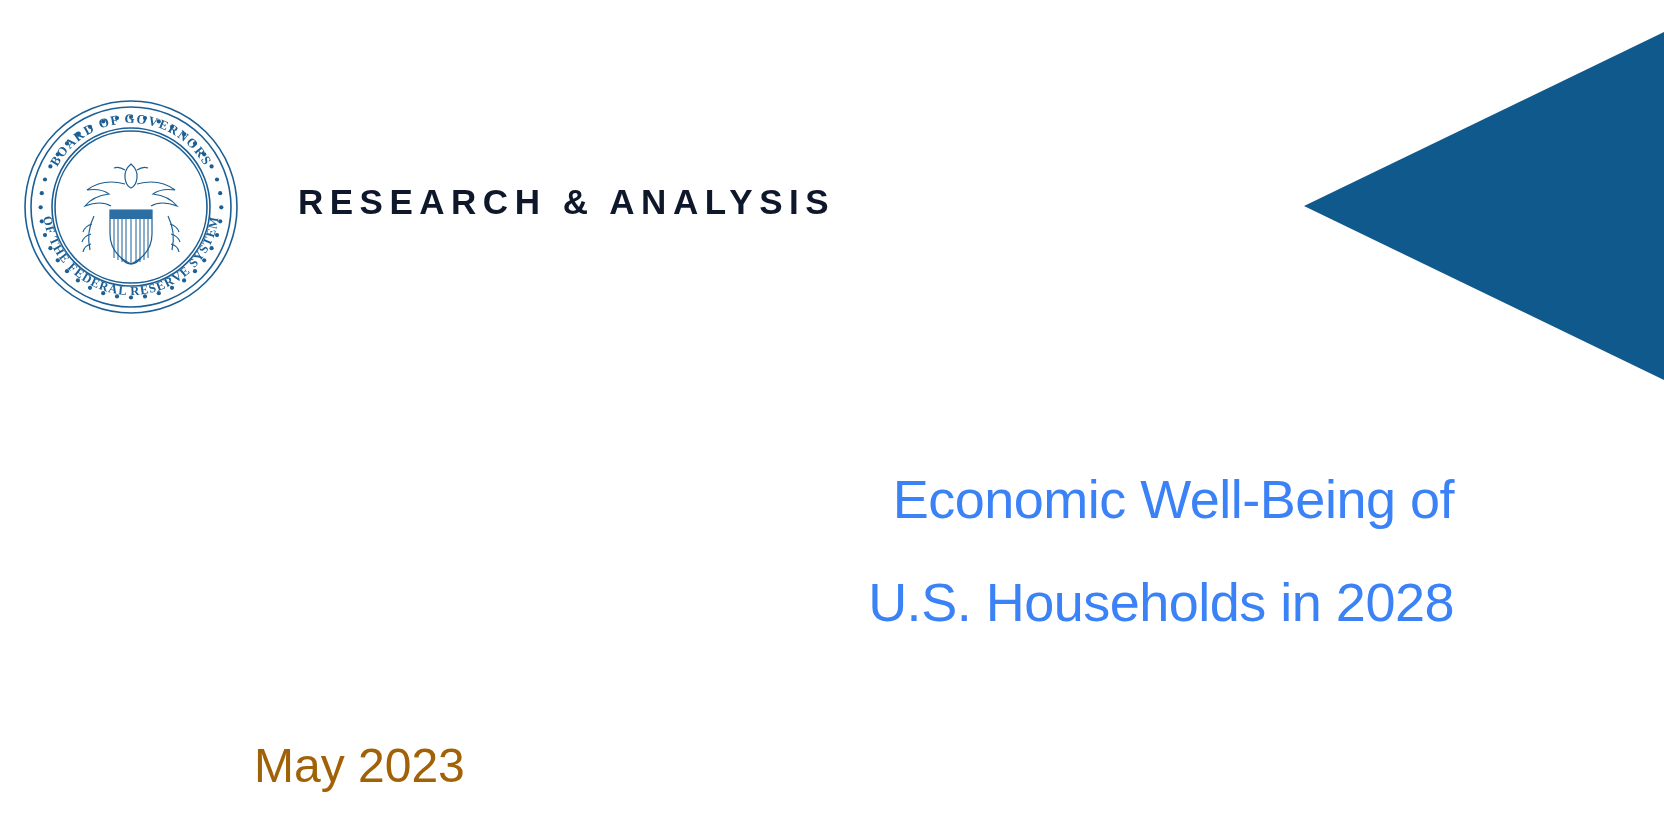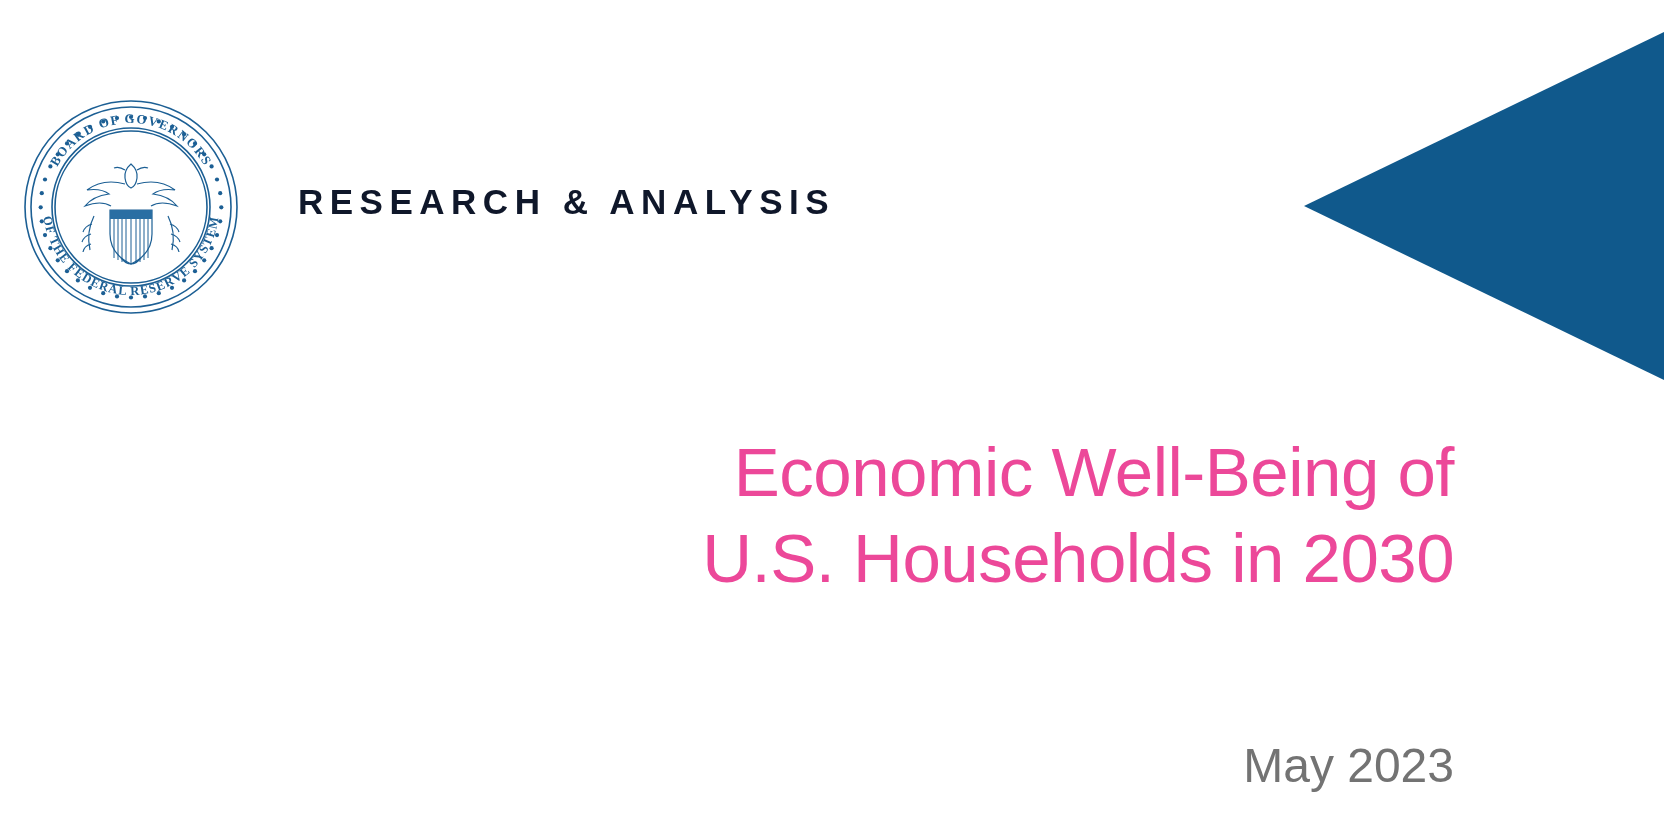--- a/index.html
+++ b/index.html
@@ -50,37 +50,38 @@
 
   
   .title-block {
     position: absolute;
     right: 210px;
     top: 430px;
     text-align: right;
     width: 1200px;
   }
   .title-line {
-    font-size: 69px;
+    font-size: 54px;
     font-weight: normal;
     line-height: 1.24;
-    color: #ec4899;
+    color: #3b82f6;
     letter-spacing: -0.5px;
     white-space: nowrap;
+    margin-top: 36px;
   }
 
   
   .date {
     position: absolute;
     right: 210px;
     top: 738px;
-    text-align: right;
+    text-align: left;
     width: 1200px;
     font-size: 48px;
-    color: #737373;
+    color: #a16207;
     white-space: nowrap;
   }
 </style>
 </head>
 <body>
 
 <div class="seal">
   <svg width="218" height="218" viewBox="0 0 218 218" xmlns="http://www.w3.org/2000/svg">
     <g fill="none" stroke="#1c5f94" stroke-width="1.6">
       <circle cx="109" cy="109" r="106"></circle>
@@ -187,16 +188,16 @@
 <div class="wordmark">RESEARCH &amp; ANALYSIS</div>
 
 <div class="triangle">
   <svg width="360" height="348" viewBox="0 0 360 348" xmlns="http://www.w3.org/2000/svg">
     <polygon points="360,0 360,348 0,174" fill="#10598c"></polygon>
   </svg>
 </div>
 
 <div class="title-block">
   <div class="title-line">Economic Well-Being of</div>
-  <div class="title-line">U.S. Households in 2030</div>
+  <div class="title-line">U.S. Households in 2028</div>
 </div>
 
 <div class="date">May 2023</div>
 
 </body></html>

